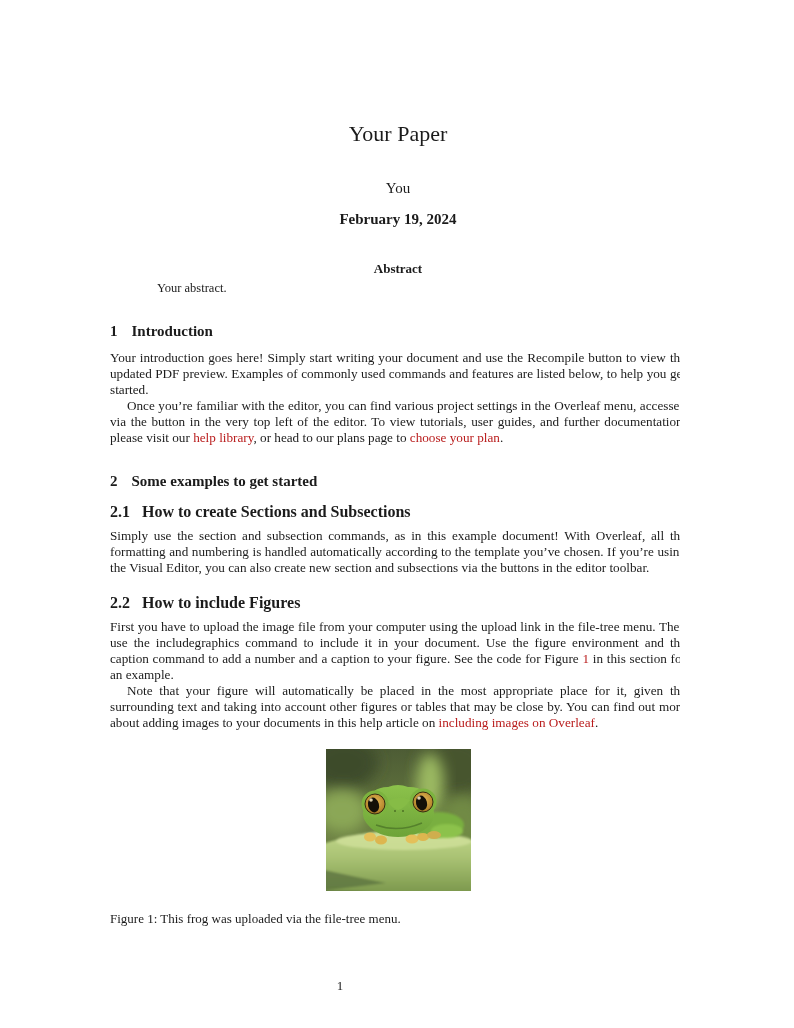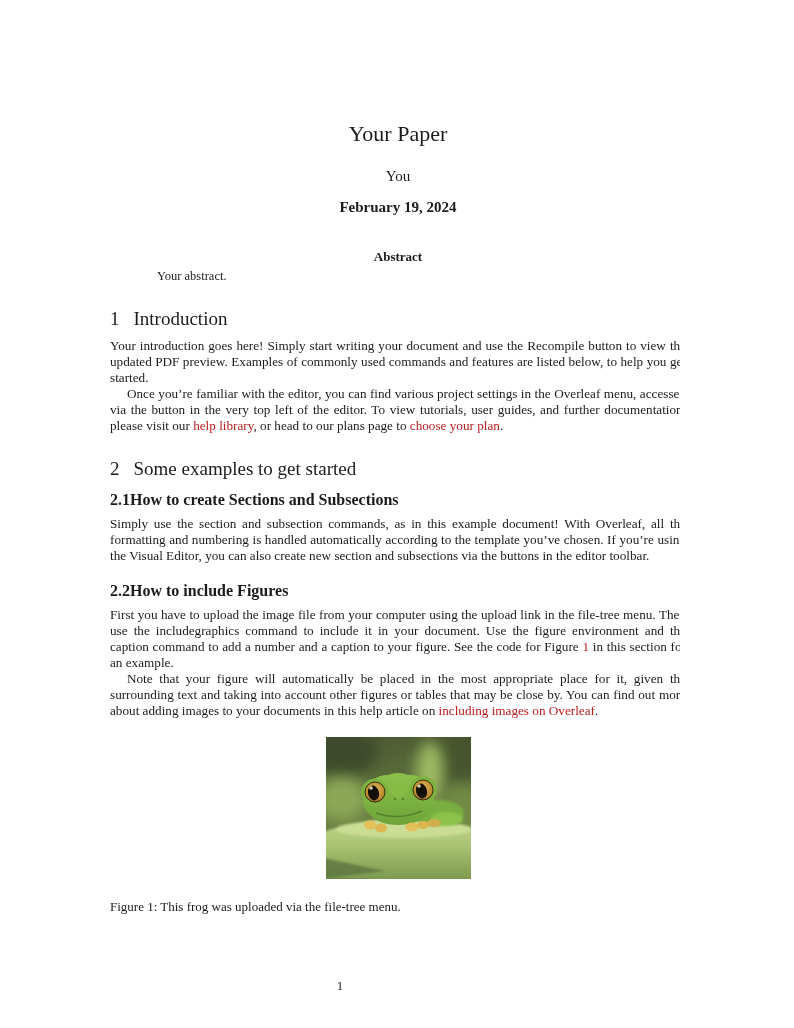--- a/index.html
+++ b/index.html
@@ -13,43 +13,43 @@
     overflow: hidden;
   }
   .content {
     position: absolute;
     left: 110px;
     width: 576px;
     top: 0;
   }
   .title-block { text-align: center; margin-top: 121px; }
   .paper-title { font-size: 22px; font-weight: normal; line-height: 26px; margin: 0; }
-  .paper-author { font-size: 15px; line-height: 19px; margin-top: 20px; }
+  .paper-author { font-size: 15px; line-height: 19px; margin-top: 32px; }
   .paper-date { font-size: 15px; line-height: 19px; margin-top: 12px; font-weight: bold; }
 
   .abstract-heading {
     text-align: center; font-weight: bold; font-size: 13px;
     line-height: 17px; margin-top: 31px;
   }
   .abstract-text {
     font-size: 12.5px; line-height: 16px; margin-top: 3px;
     padding: 0 47px; text-align: justify;
   }
 
   h2.section {
-    font-size: 19px; font-weight: normal; line-height: 22px;
+    font-size: 15px; font-weight: bold; line-height: 22px;
     margin: 24px 0 0 0;
   }
   h3.subsection {
     font-size: 16px; font-weight: bold; line-height: 19px;
     margin: 17px 0 0 0;
   }
   h3.subsection.first { margin-top: 10px; }
   .sec-num { display: inline-block; margin-right: 14px; }
-  .subsec-num { display: inline-block; }
+  .subsec-num { display: inline-block; margin-right: 12px; }
 
   p.body-par {
     font-size: 13.2px; line-height: 16px; text-align: justify;
     margin: 7px 0 0 0;
   }
   p.body-par.first-after-h2 { margin-top: 8px; }
   p.body-par.cont { margin-top: 0; text-indent: 17px; }
 
   a.doc-link, span.ref-link {
     color: #b91c1c; text-decoration: none; cursor: pointer;

